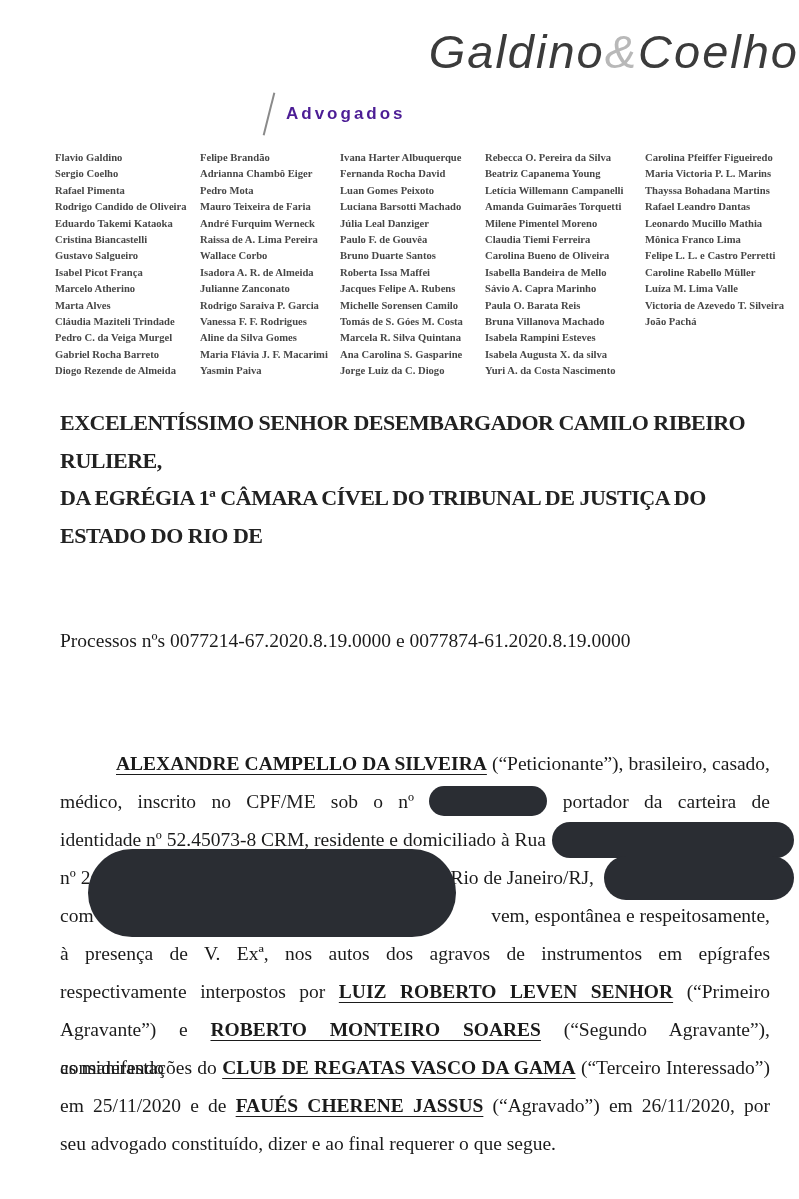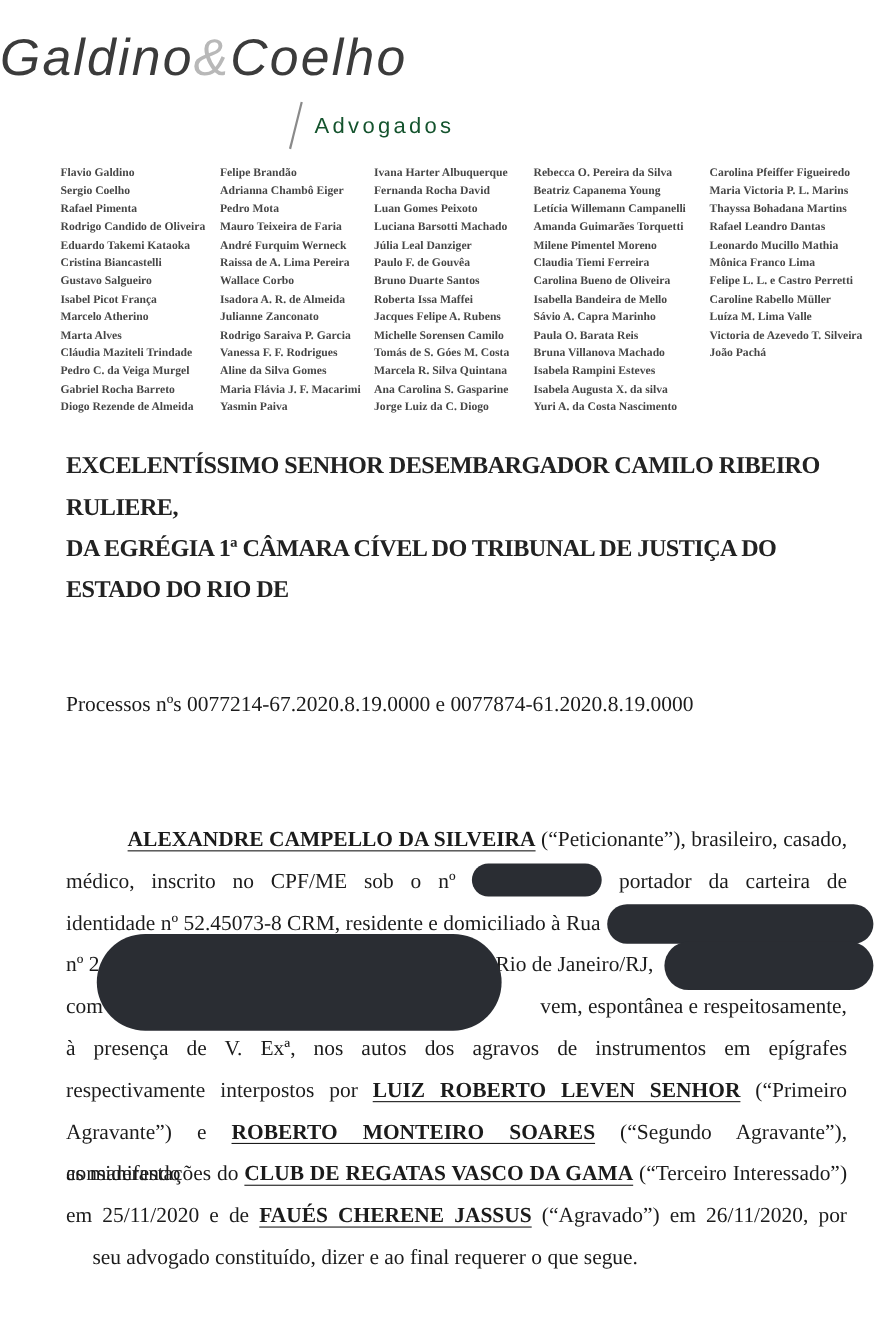--- a/index.html
+++ b/index.html
@@ -1,45 +1,45 @@
 <!DOCTYPE html>
 <html><head>
 <meta charset="utf-8">
 <style>
   html,body{margin:0;padding:0;background:#ffffff;overflow:hidden;}
   .page{position:relative;width:799px;height:1199px;background:#ffffff;
         font-family:"Liberation Serif", serif;color:#1b1b1b;overflow:hidden;}
 
   
-  .logo{position:absolute;top:24px;left:0;width:799px;text-align:left;
+  .logo{position:absolute;top:24px;left:0;width:799px;text-align:right;
         font-family:"Liberation Sans", sans-serif;font-style:italic;font-weight:300;
         font-size:47px;letter-spacing:2px;color:#3b3b3b;}
   .logo .amp{color:#b8b8b8;}
   .logo-sub{position:absolute;top:92px;left:268px;display:flex;align-items:flex-start;}
   .logo-slash{width:2px;height:44px;background:#8a8a8a;transform:rotate(14deg);margin-right:16px;}
-  .logo-subtext{font-family:"Liberation Sans", sans-serif;font-size:20px;letter-spacing:3px;
-        color:#14532d;padding-top:12px;font-weight:400;}
+  .logo-subtext{font-family:"Liberation Sans", sans-serif;font-size:17px;letter-spacing:3px;
+        color:#4c1d95;padding-top:12px;font-weight:700;}
 
   .columns{position:absolute;top:150px;left:55px;width:744px;display:flex;}
   .col{flex:0 0 auto;}
   .col1{width:145px}.col2{width:140px}.col3{width:145px}.col4{width:160px}.col5{width:154px}
   .name{font-size:10.6px;line-height:16.4px;font-weight:bold;color:#474747;white-space:nowrap;}
 
   
   .heading{position:absolute;top:404px;left:60px;width:714px;
            font-size:22px;line-height:37.5px;font-weight:600;letter-spacing:-0.5px;color:#222;}
 
   
   .process{position:absolute;top:614px;left:60px;width:714px;font-size:19.5px;color:#1b1b1b;margin-top:16px;}
 
   
   .bodytext{position:absolute;top:745px;left:60px;width:710px;font-size:19.5px;
             line-height:38px;color:#1b1b1b;}
   .bline{text-align:justify;text-align-last:justify;height:38px;}
-  .bline-last{text-align:left;height:38px;margin-left:24px;}
+  .bline-last{text-align:left;height:38px;}
   .indent{display:inline-block;width:56px;}
   .uname{text-decoration:underline;text-underline-offset:4px;font-weight:600;}
 
   .flexline{display:flex;align-items:center;height:38px;}
   .spacer{flex:0 0 360px;}
   .grow{flex:1 1 auto;}
 
   .redact{background:#2a2d33;}
   .redact-inline{display:inline-block;width:118px;height:30px;border-radius:15px;
                  vertical-align:-8px;}

